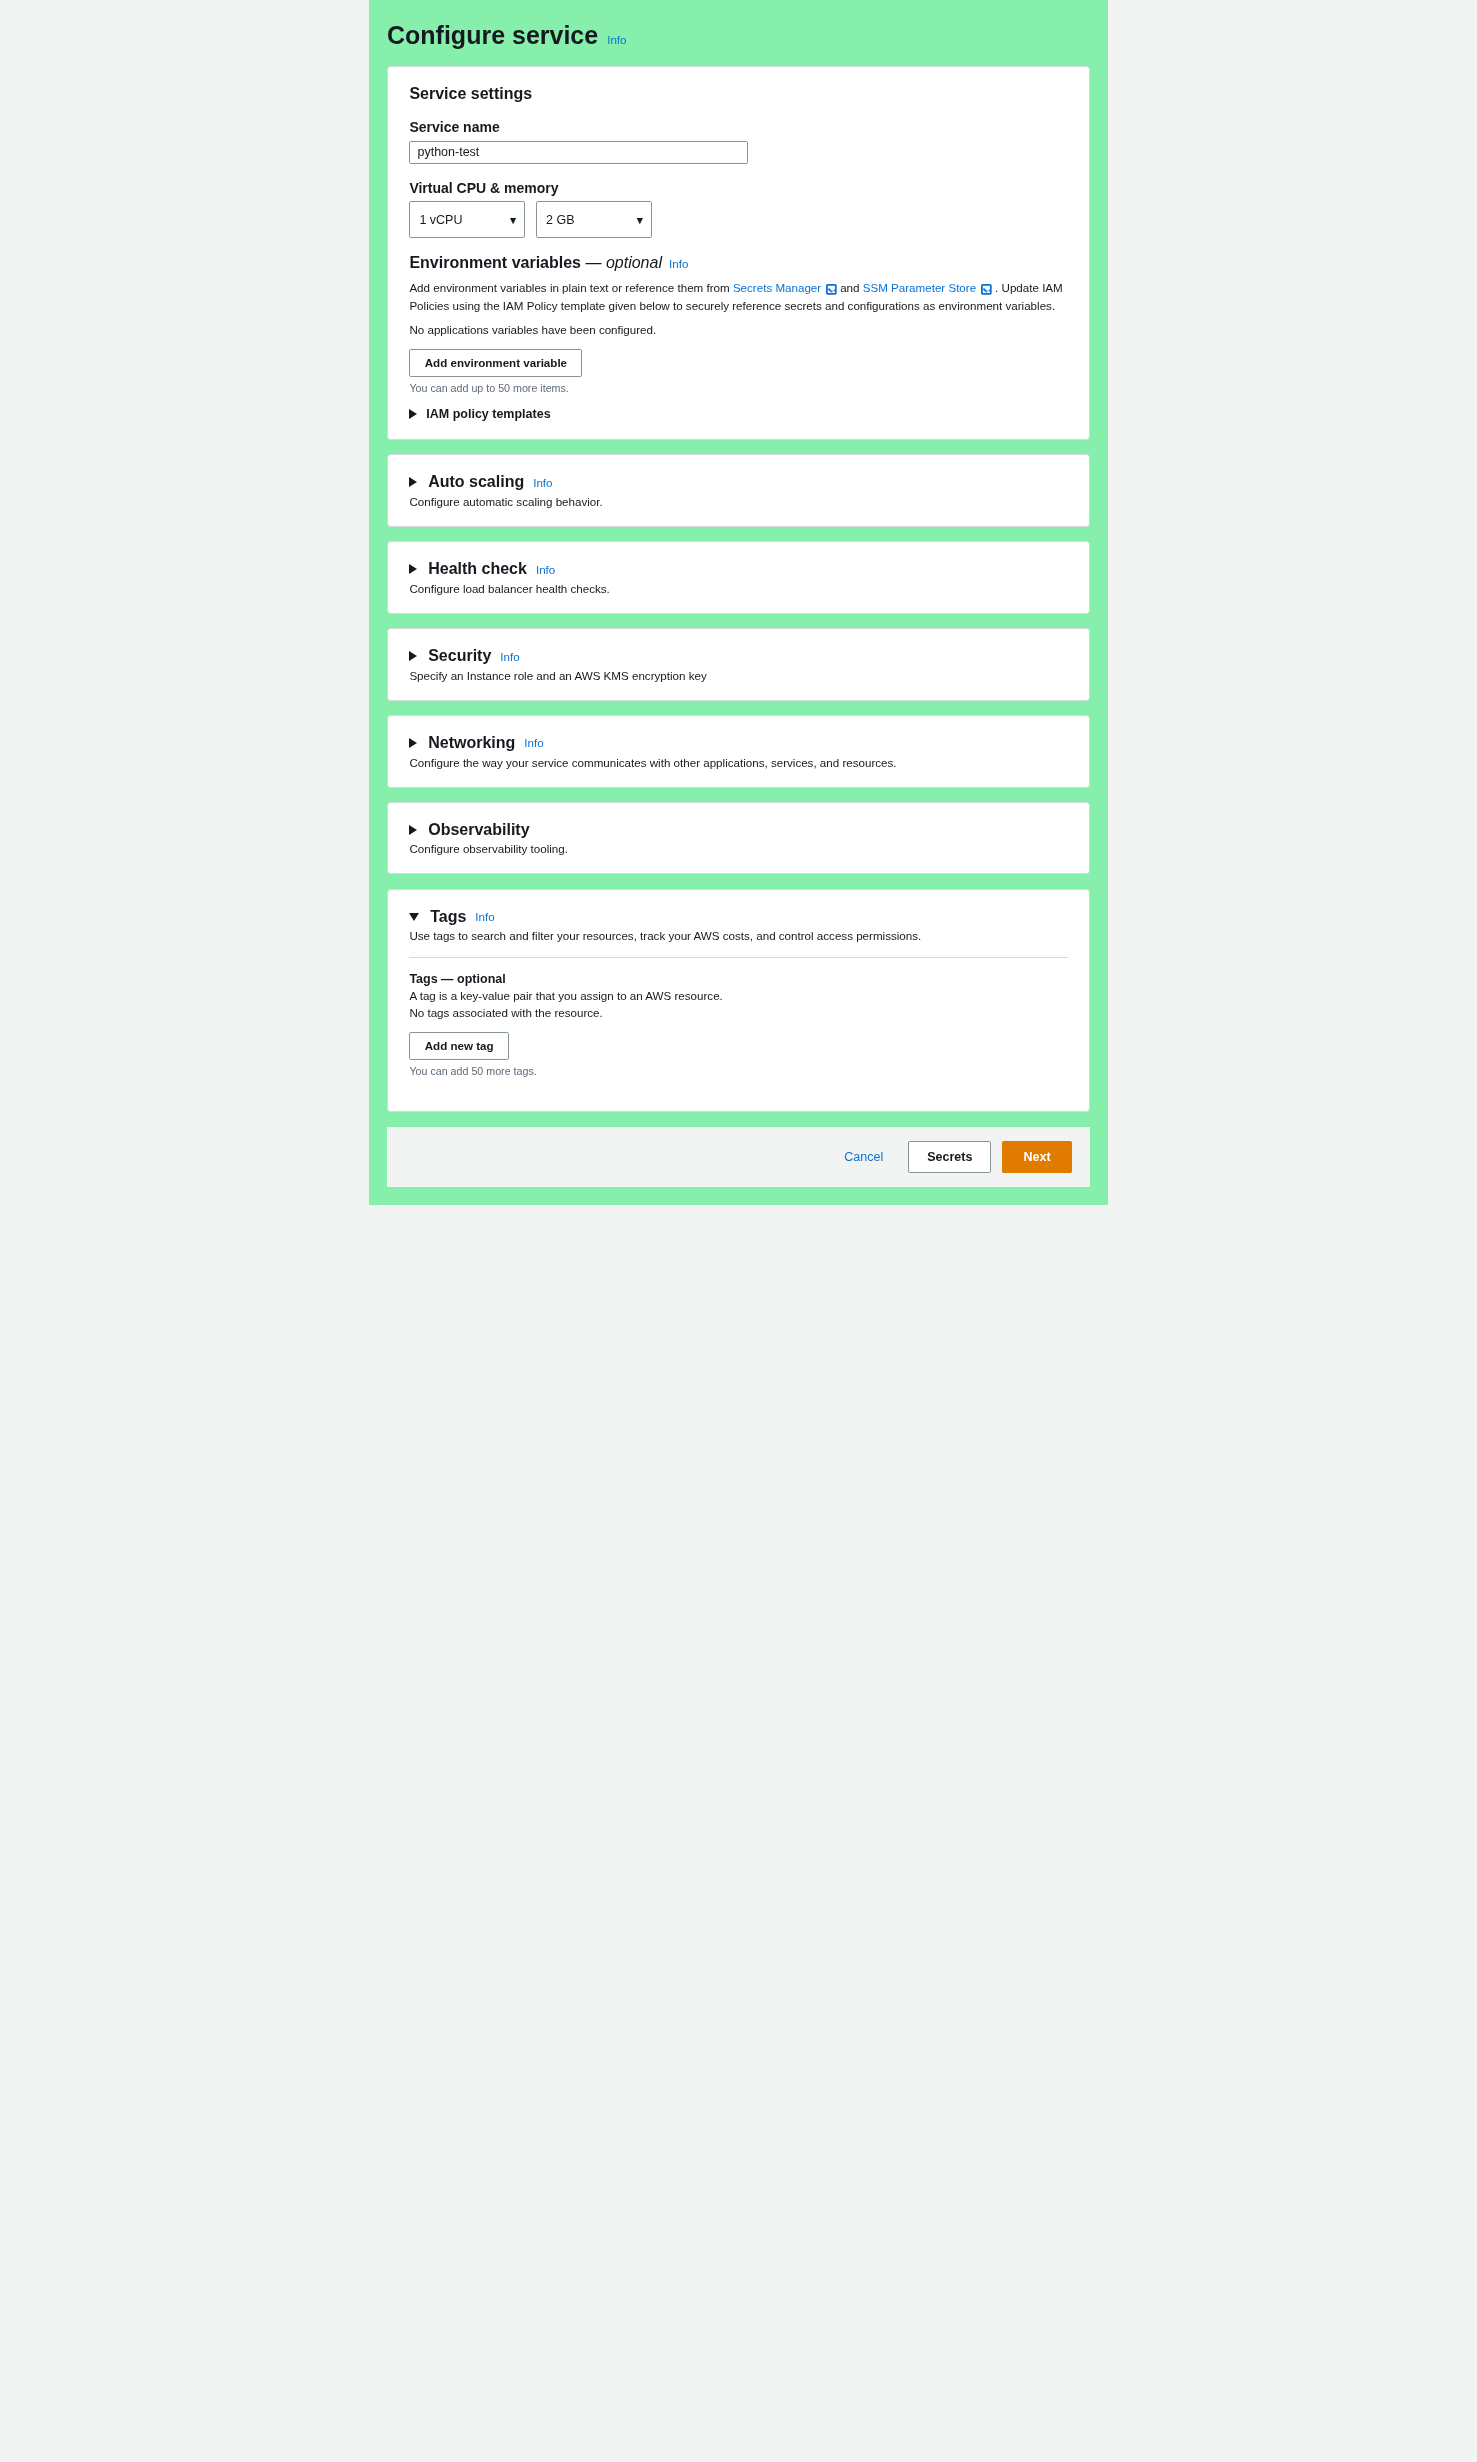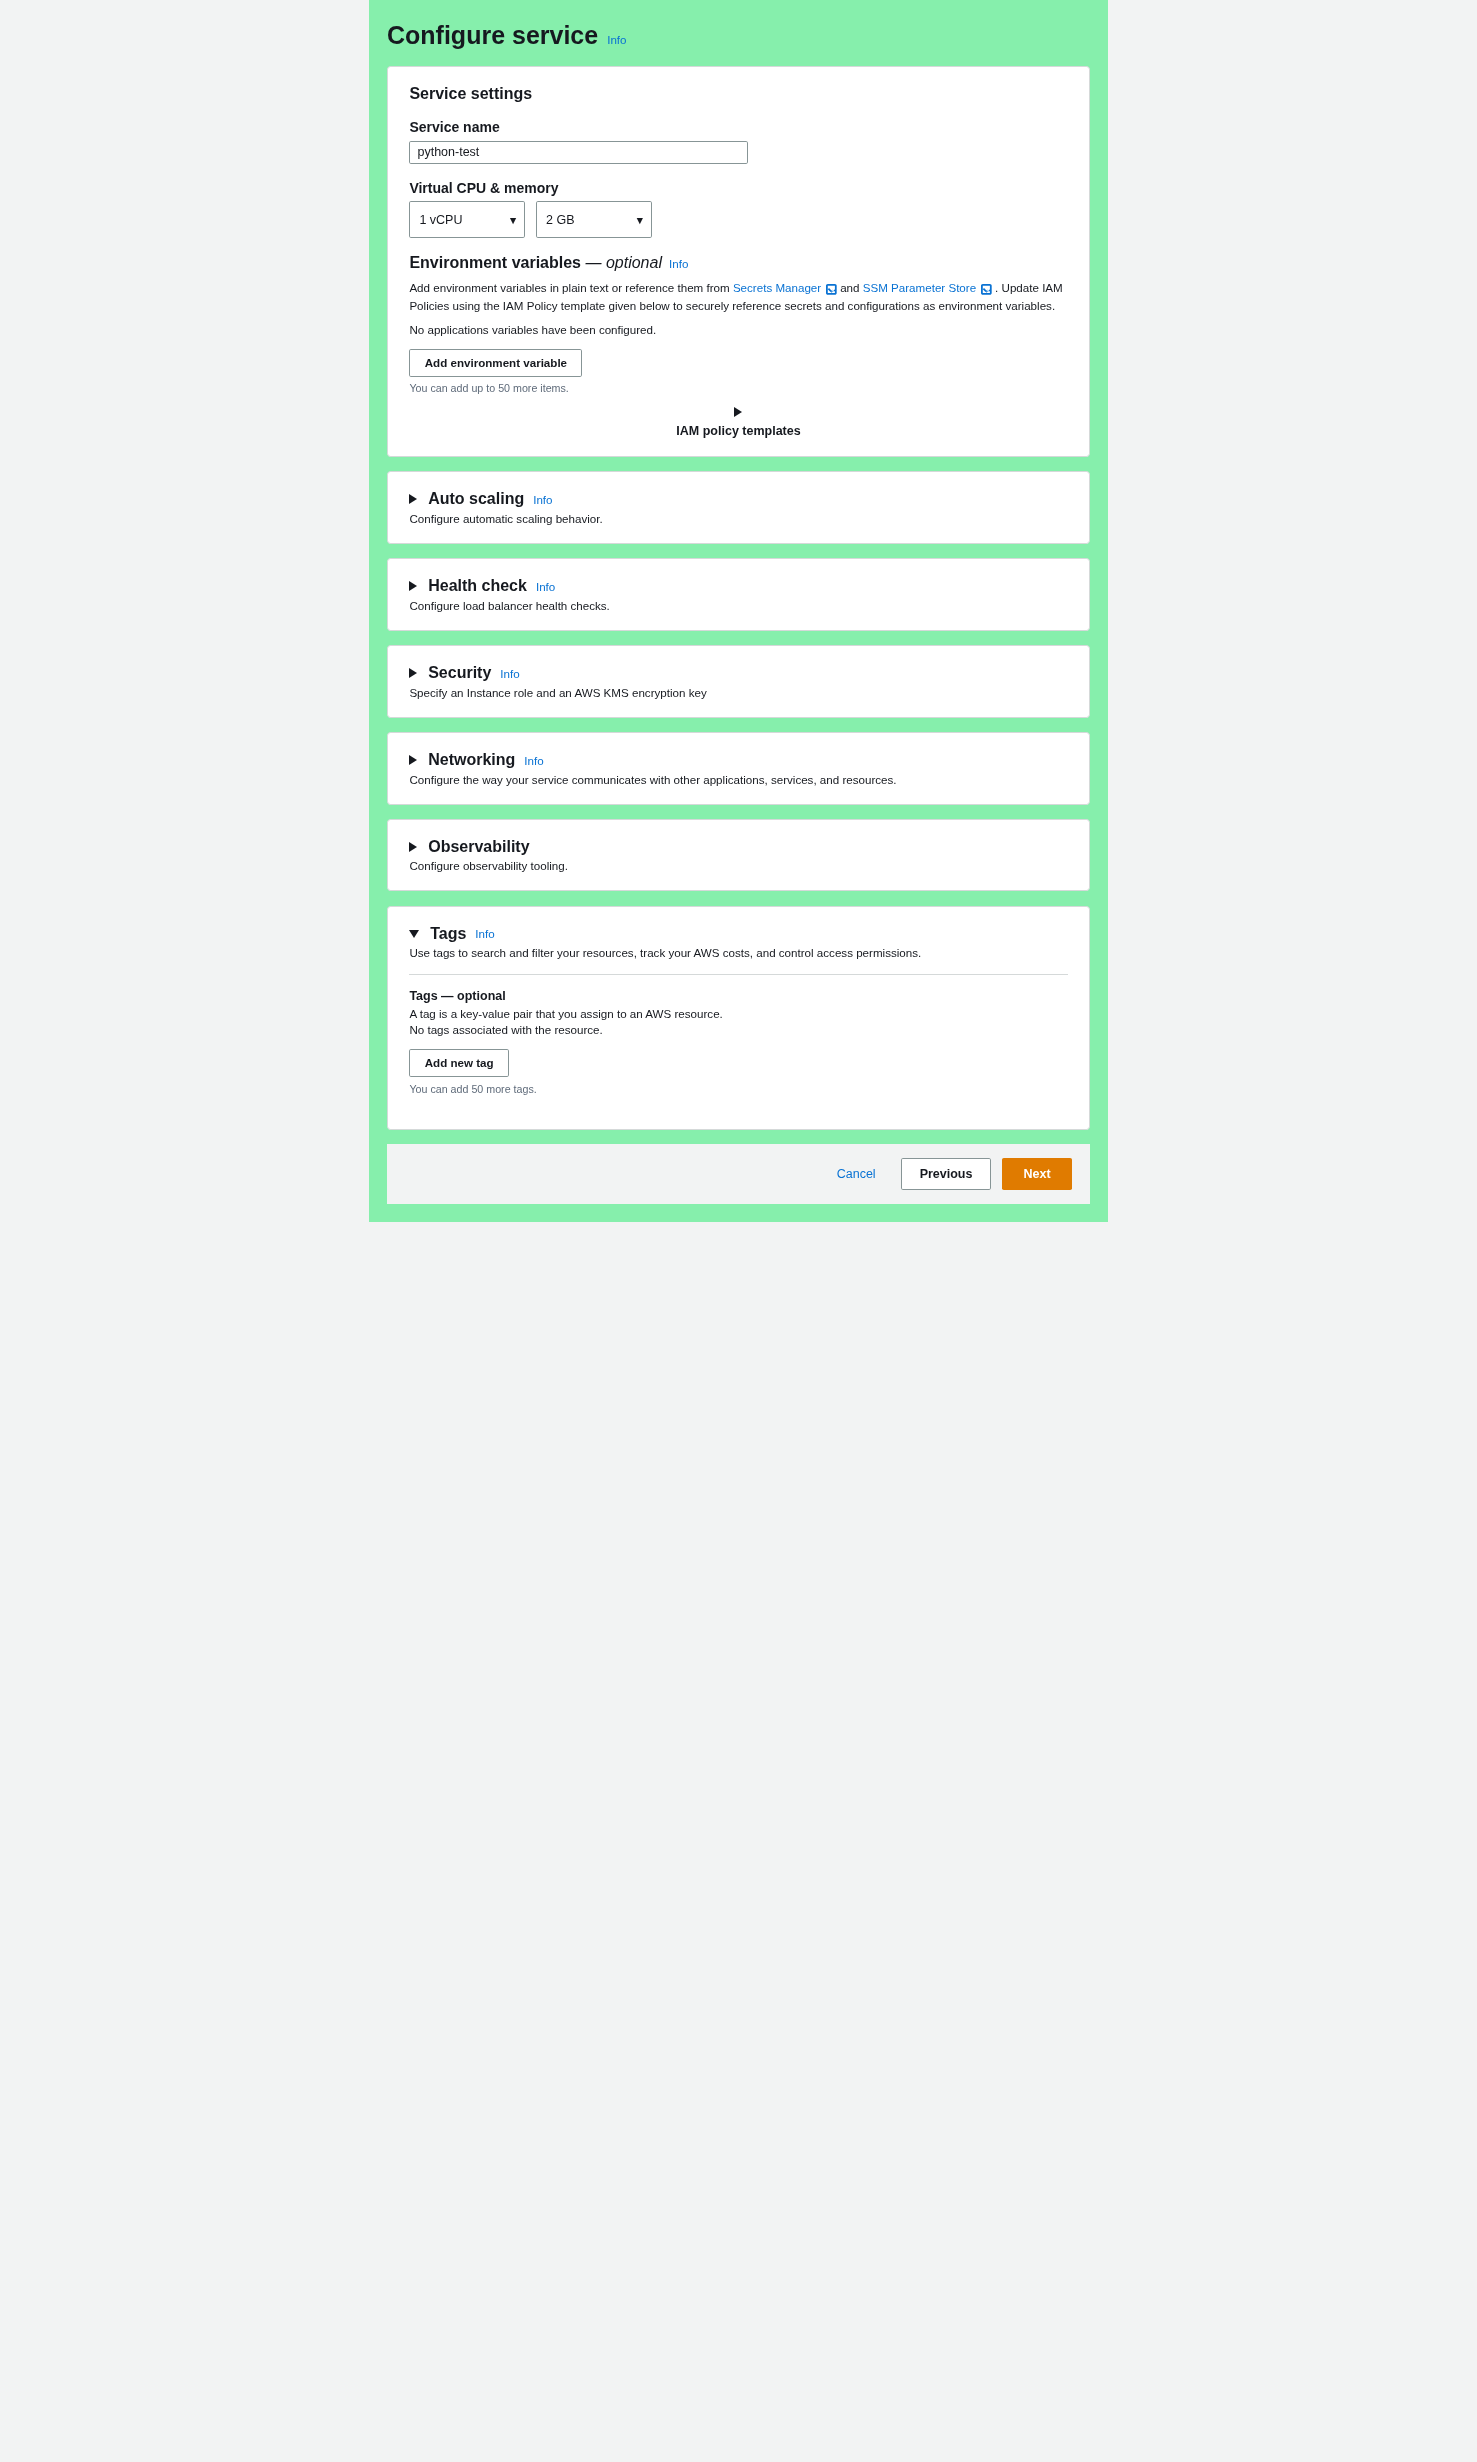--- a/index.html
+++ b/index.html
@@ -157,21 +157,20 @@
       font-size: 10.7px;
       color: #5f6b7a;
       margin-top: 5.4px;
     }
     .iam-policy-row {
       display: flex;
       align-items: center;
       gap: 7.1px;
       margin-top: 12.5px;
       cursor: pointer;
-      flex-direction: column;
     }
     .iam-policy-label {
       font-size: 12.5px;
       font-weight: 700;
       color: #16191f;
     }
     .collapsible-section {
       background: #fff;
       border: 0.9px solid #d5d9d9;
       border-radius: 3.6px;
@@ -406,17 +405,17 @@
       <div class="tags-inner-label">Tags — optional</div>
       <p class="tags-inner-desc">A tag is a key-value pair that you assign to an AWS resource.</p>
       <p class="tags-no-items">No tags associated with the resource.</p>
       <button class="btn-secondary">Add new tag</button>
       <p class="helper-text">You can add 50 more tags.</p>
     </div>
   </div>
 
   <div class="footer-row">
     <button class="btn-cancel">Cancel</button>
-    <button class="btn-previous">Previous</button>
+    <button class="btn-previous">Secrets</button>
     <button class="btn-next">Next</button>
   </div>
 </div>
 
 
 </body></html>

